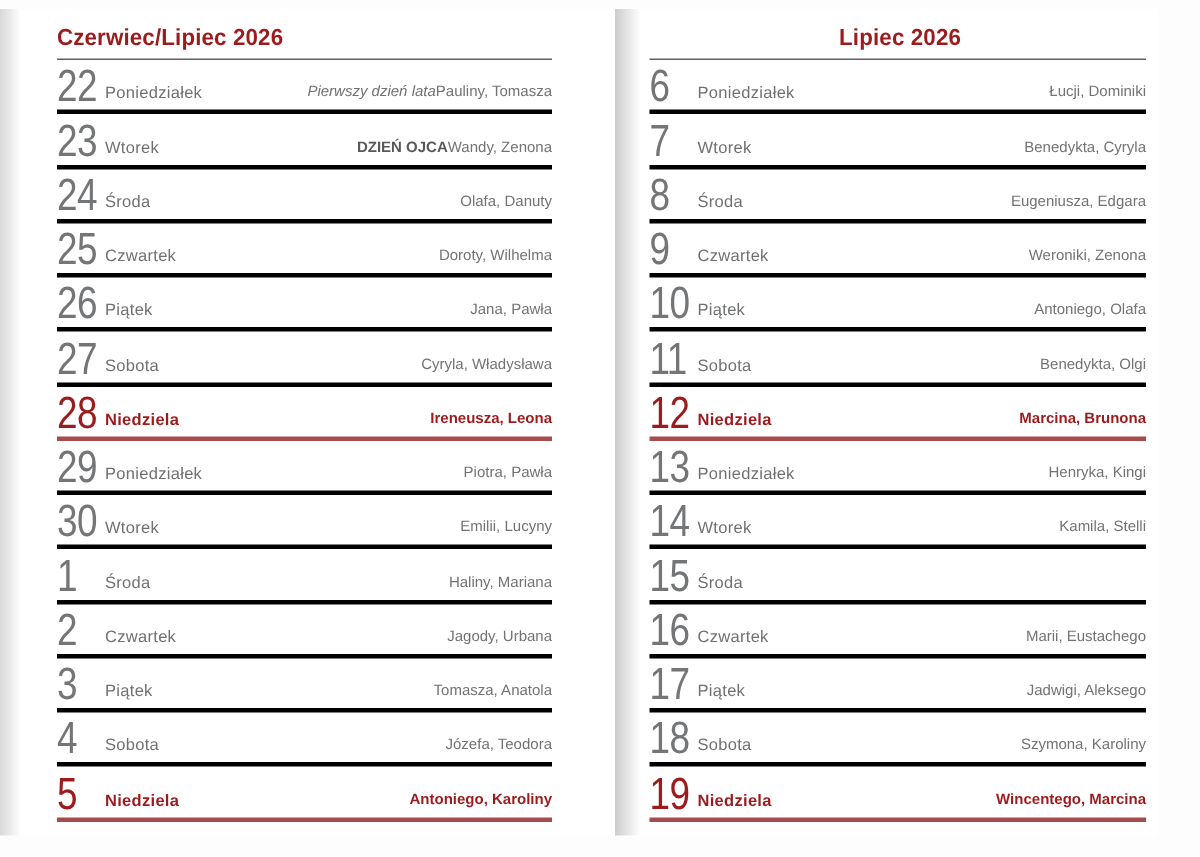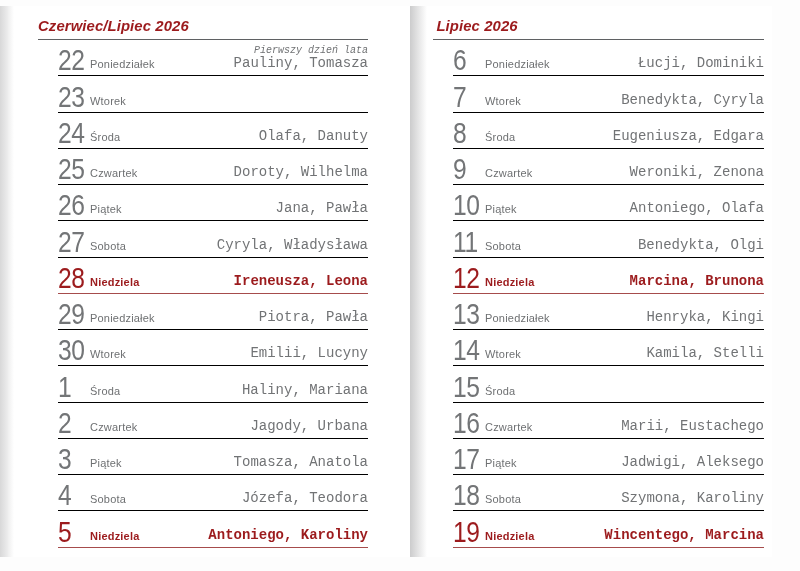--- a/index.html
+++ b/index.html
@@ -25,55 +25,55 @@
     background:linear-gradient(to right, rgba(120,120,122,.38), rgba(255,255,255,0));
     pointer-events:none;
   }
   .page-inner{position:absolute;top:0;bottom:0;}
   .page-left  .page-inner{left:30px;width:330px;}
   .page-right .page-inner{left:31px;width:331px;}
 
   .page-header{
     height:34px;display:flex;align-items:flex-end;
     border-bottom:1px solid #5f6163;
-    padding-bottom:4px;box-sizing:border-box;font-style:italic;
+    padding-bottom:4px;box-sizing:border-box;
   }
   .page-title{
     font-size:15.5px;font-weight:bold;color:#9c1b1d;
     letter-spacing:.1px;white-space:nowrap;
     transform:scaleX(.96);transform-origin:left bottom;
   }
-  .page-right .page-header{justify-content:flex-start;}
+  .page-right .page-header{justify-content:center;}
   .page-right .page-title{transform-origin:right bottom;}
 
   .rows{}
   .row{
     height:36.28px;box-sizing:border-box;
-    border-bottom:1px solid #000000;
-    display:flex;align-items:flex-end;margin-left:20px;
+    border-bottom:3px solid #000000;
+    display:flex;align-items:flex-end;
   }
   .num{
     width:32px;flex:0 0 32px;
     font-size:30px;line-height:24px;color:#737577;
     letter-spacing:-.5px;
     transform:scaleX(.82);transform-origin:left bottom;
     padding-bottom:3px;white-space:nowrap;
   }
   .day{
     font-size:11px;line-height:11px;color:#6e7072;
     padding-bottom:5px;letter-spacing:.2px;white-space:nowrap;
   }
   .names{
     margin-left:auto;text-align:right;padding-bottom:5px;
-    display:flex;flex-direction:column;align-items:flex-end;font-family:Liberation Mono, monospace;
+    display:flex;align-items:flex-end;
   }
   .special{font-size:10px;line-height:13px;color:#58595b;white-space:nowrap;}
   .special.italic{font-style:italic;font-weight:normal;color:#6f7173;}
   .special.bold{font-weight:bold;}
-  .imiona{font-size:14px;line-height:13px;color:#717375;white-space:nowrap;}
+  .imiona{font-size:10px;line-height:13px;color:#717375;white-space:nowrap;}
 
   .row.sunday{border-bottom-color:#a64c4c;}
   .row.sunday .num{color:#9c1b1d;}
   .row.sunday .day{color:#9c1b1d;font-weight:bold;text-align:center;}
   .row.sunday .imiona{color:#9c1b1d;font-weight:bold;}
 </style>
 </head>
 <body>
 
 <div class="page page-left">
@@ -87,20 +87,24 @@
     <span class="day">Poniedziałek</span>
     <span class="names">
       <span class="special italic">Pierwszy dzień lata</span>
       <span class="imiona">Pauliny, Tomasza</span>
     </span>
   </div>
 
   <div class="row">
     <span class="num">23</span>
     <span class="day">Wtorek</span>
+    <span class="names">
+      <span class="special bold">DZIEŃ OJCA</span>
+      <span class="imiona">Wandy, Zenona</span>
+    </span>
   </div>
 
   <div class="row">
     <span class="num">24</span>
     <span class="day">Środa</span>
     <span class="names">
 
       <span class="imiona">Olafa, Danuty</span>
     </span>
   </div>

